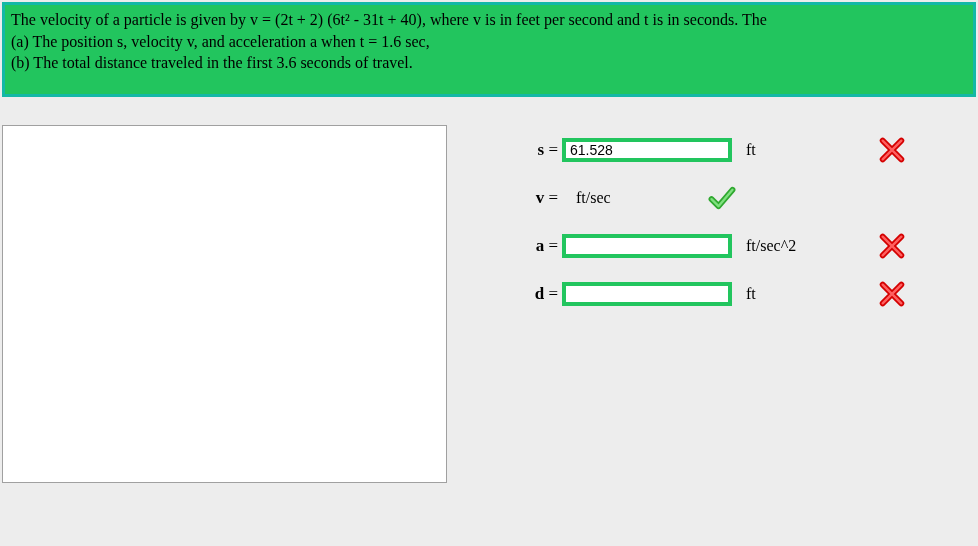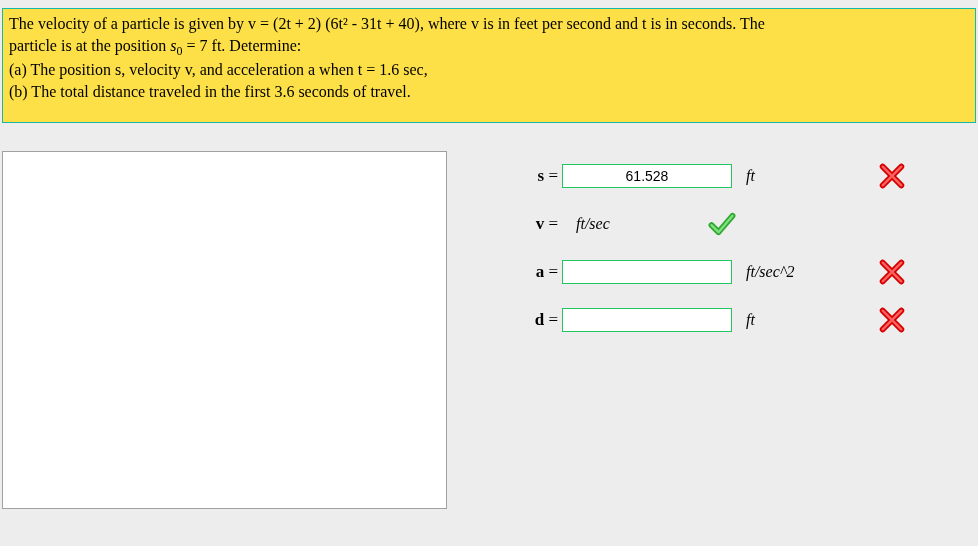--- a/index.html
+++ b/index.html
@@ -5,24 +5,24 @@
     * { box-sizing: border-box; margin: 0; padding: 0; }
     body {
       font-family: "Times New Roman", serif;
       font-size: 16px;
       background: #ededed;
       width: 978px;
       height: 546px;
       overflow: hidden;
     }
     .problem-box {
-      background: #fde047;
-      border: 1px solid #14b8a6;
+      background: #22c55e;
+      border: 3px solid #14b8a6;
       padding: 4px 6px 20px 6px;
-      margin: 8px 2px 0 2px;
+      margin: 2px 2px 0 2px;
       line-height: 1.35;
     }
     .problem-box .ital { font-style: italic; }
     .problem-box sub { font-size: 0.75em; vertical-align: sub; }
     .lower {
       display: flex;
       margin-top: 28px;
     }
     .scratch {
       width: 445px;
@@ -48,47 +48,42 @@
       font-size: 17px;
       padding-right: 4px;
     }
     .answer-label b { font-weight: bold; }
     .answer-input {
       width: 170px;
       height: 24px;
       font-family: Arial, sans-serif;
       font-size: 14px;
       padding: 2px 4px;
-      border: 1px solid #22c55e;
+      border: 4px solid #22c55e;
       background: #fff;
-      text-align: center;
     }
     .answer-unit {
       width: 90px;
       padding-left: 14px;
       font-size: 16px;
-      font-style: italic;
     }
     .answer-icon {
       width: 40px;
       display: flex;
       justify-content: center;
       align-items: center;
       margin-left: 50px;
     }
     .answer-icon svg { width: 28px; height: 28px; }
   </style>
 </head>
 <body>
 
 <div class="problem-box">
   <div>The velocity of a particle is given by v = (2t + 2) (6t² - 31t +  40), where v is in feet per second and t is in seconds.  The</div>
-  <div>
-    <span>particle is at the position </span><span class="ital">s</span><sub>0</sub><span> = 7 ft.  Determine:</span>
-  </div>
   <div>(a) The position s, velocity v, and acceleration a when t = 1.6 sec,</div>
   <div>(b) The total distance traveled in the first 3.6 seconds of travel.</div>
 </div>
 
 <div class="lower">
   <div class="scratch"></div>
   <div class="answers">
 
     <div class="answer-row">
       <div class="answer-label"><b>s</b> =</div>

